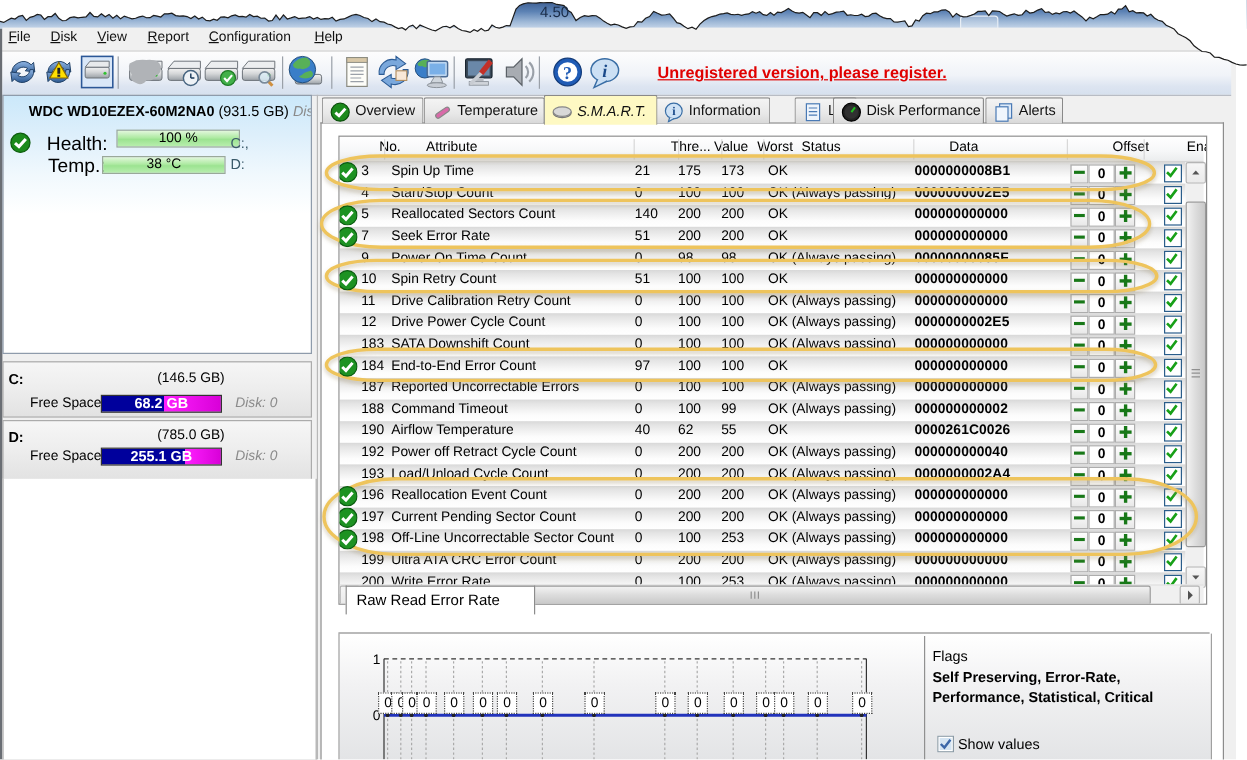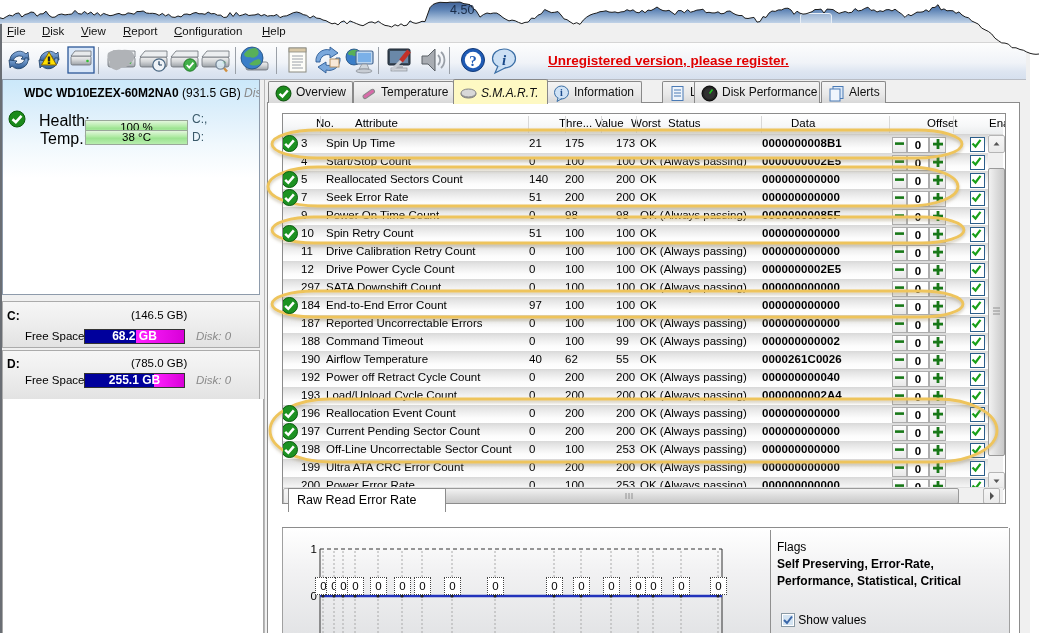--- a/index.html
+++ b/index.html
@@ -39,21 +39,21 @@
 #grid{left:282px;top:113px;width:722px;height:389px;border:1px solid #8c8c8c;background:#fff;overflow:hidden;}
 #ghead{position:absolute;left:0;top:0;width:720px;height:20px;background:linear-gradient(180deg,#ffffff 0%,#f6f7f8 60%,#ebedee 100%);border-bottom:1px solid #d5d5d5;font-size:11.5px;color:#000;}
 .hcol{position:absolute;top:3px;padding-left:28px;}
 .hsep{position:absolute;top:2px;width:1px;height:17px;background:#d8d8d8;}
 .row{position:absolute;left:0;width:705px;height:18px;font-size:11.5px;color:#000;background:linear-gradient(180deg,#d8d8d8 0%,#e4e4e4 18%,#f2f2f2 48%,#fcfcfc 72%,#ffffff 100%);}
 .row div{position:absolute;top:2px;}
 .rno{left:18px;width:30px;}
 .rattr{left:43px;}
 .rthr{left:246px;}
 .rval{left:282px;}
-.rwor{left:318px;margin-left:15px;}
+.rwor{left:318px;}
 .rsta{left:357px;}
 .rdat{left:479px;font-weight:bold;font-size:11.5px;letter-spacing:0.1px;}
 .chk{position:absolute;left:-2px;top:0px;width:17px;height:17px;z-index:6;}
 .mbtn{position:absolute;left:609px;top:1px;width:13px;height:14px;border:1px solid #adadad;background:linear-gradient(180deg,#fefefe,#e8e8e8);text-align:center;}
 .zbox{position:absolute;left:624px;top:1px;width:20px;height:14px;border:1px solid #adadad;background:#fff;text-align:center;font-size:11.5px;line-height:14px;font-weight:bold;}
 .pbtn{position:absolute;left:646px;top:1px;width:15px;height:14px;border:1px solid #adadad;background:linear-gradient(180deg,#fefefe,#e8e8e8);text-align:center;}
 .ck{position:absolute;left:687px;top:1px;width:13px;height:13px;border:1px solid #2a5d8a;background:#fff;}
 
 #vsb{position:absolute;left:705px;top:21px;width:15px;height:353px;background:#f0f0f0;}
 .sbtn{position:absolute;background:linear-gradient(180deg,#f6f6f6,#eaeaea);border:1px solid #b5b5b5;border-radius:2px;}
@@ -200,21 +200,21 @@
 </svg>
 <div id="unreg" class="abs">Unregistered version, please register.</div>
 
 <div id="dpanel" class="abs">
  <div id="dtitle" class="abs"><b>WDC WD10EZEX-60M2NA0</b> (931.5 GB) <i style="color:#8a8a8a">Disk.</i></div>
  <svg class="abs" style="left:5px;top:30px;width:18px;height:18px" viewBox="0 0 18 18">
       <circle cx="9" cy="9" r="8" fill="#1b8a1b" stroke="#0c5c0c"></circle>
       <path d="M4.5 9.2 L7.8 12.2 L13.5 5.8" stroke="#fff" stroke-width="2.6" fill="none"></path>
     </svg>
  <div class="lbl abs" style="left:36px;top:32px;">Health:</div>
- <div class="hbar" style="top:40px;">100 %</div>
+ <div class="hbar" style="top:28px;margin-left:12px;">100 %</div>
  <div class="drv" style="top:32px;">C:,</div>
  <div class="lbl abs" style="left:37px;top:50px;">Temp.:</div>
  <div class="hbar" style="top:50px;">38 °C</div>
  <div class="drv" style="top:50px;">D:</div>
 </div>
 <div id="cpanel" class="abs gpan">
  <div class="abs" style="left:4px;top:7px;font-size:12px;font-weight:bold;">C:</div>
  <div class="abs" style="left:128px;top:7px;font-size:11.5px;">(146.5 GB)</div>
  <div class="abs" style="left:22px;top:28px;font-size:11.5px;">Free Space</div>
  <div class="fsbar" style="top:27px;background:linear-gradient(90deg,#00009c 0%,#00009c 52%,#ff20ff 52%,#d800d8 100%);">68.2 GB</div>
@@ -493,21 +493,21 @@
           <rect x="1" y="4.7" width="10" height="2.8" fill="#187818"></rect>
           <rect x="4.6" y="1" width="2.8" height="10" fill="#187818"></rect>
         </svg></div>
       <div class="ck">
         <svg width="13" height="13" viewBox="0 0 13 13" style="position:absolute;left:-1px;top:-1px">
           <path d="M2.5 6.5 L5.5 9.5 L10.5 2.8" stroke="#18a018" stroke-width="2.2" fill="none"></path>
         </svg>
       </div>
     </div>
     <div class="row" style="top:165px">
-      <div class="rno">297</div>
+      <div class="rno">183</div>
       <div class="rattr">SATA Downshift Count</div>
       <div class="rthr">0</div>
       <div class="rval">100</div>
       <div class="rwor">100</div>
       <div class="rsta">OK (Always passing)</div>
       <div class="rdat">000000000000</div>
       <div class="mbtn"><svg width="11" height="11" viewBox="0 0 11 11">
           <rect x="1" y="4.3" width="9" height="2.6" fill="#187818"></rect>
         </svg></div>
       <div class="zbox">0</div>
@@ -752,21 +752,21 @@
           <rect x="4.6" y="1" width="2.8" height="10" fill="#187818"></rect>
         </svg></div>
       <div class="ck">
         <svg width="13" height="13" viewBox="0 0 13 13" style="position:absolute;left:-1px;top:-1px">
           <path d="M2.5 6.5 L5.5 9.5 L10.5 2.8" stroke="#18a018" stroke-width="2.2" fill="none"></path>
         </svg>
       </div>
     </div>
     <div class="row" style="top:363px">
       <div class="rno">200</div>
-      <div class="rattr">Power Error Rate</div>
+      <div class="rattr">Write Error Rate</div>
       <div class="rthr">0</div>
       <div class="rval">100</div>
       <div class="rwor">253</div>
       <div class="rsta">OK (Always passing)</div>
       <div class="rdat">000000000000</div>
       <div class="mbtn"><svg width="11" height="11" viewBox="0 0 11 11">
           <rect x="1" y="4.3" width="9" height="2.6" fill="#187818"></rect>
         </svg></div>
       <div class="zbox">0</div>
       <div class="pbtn"><svg width="12" height="12" viewBox="0 0 12 12">

